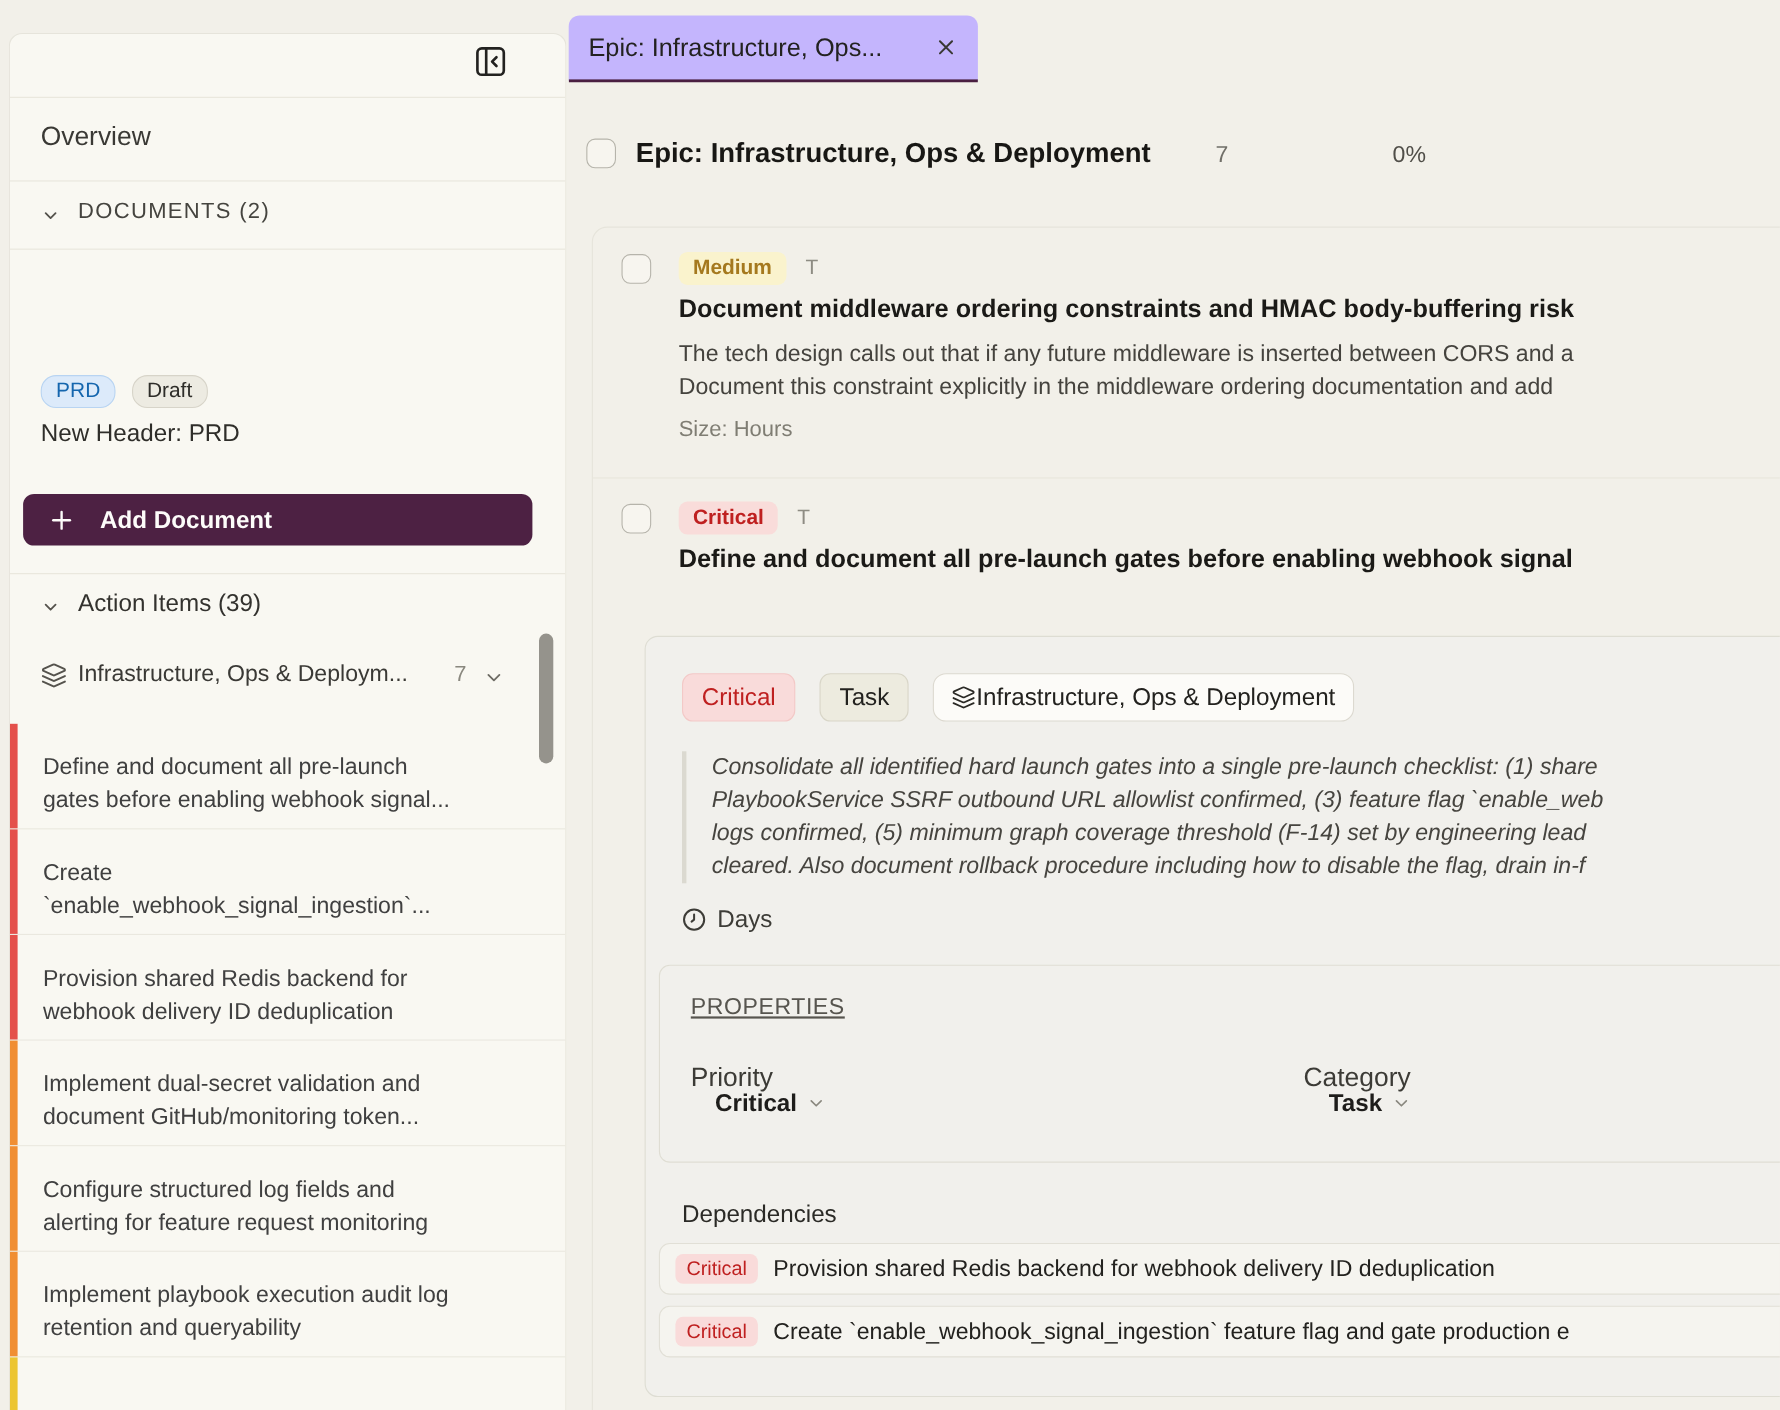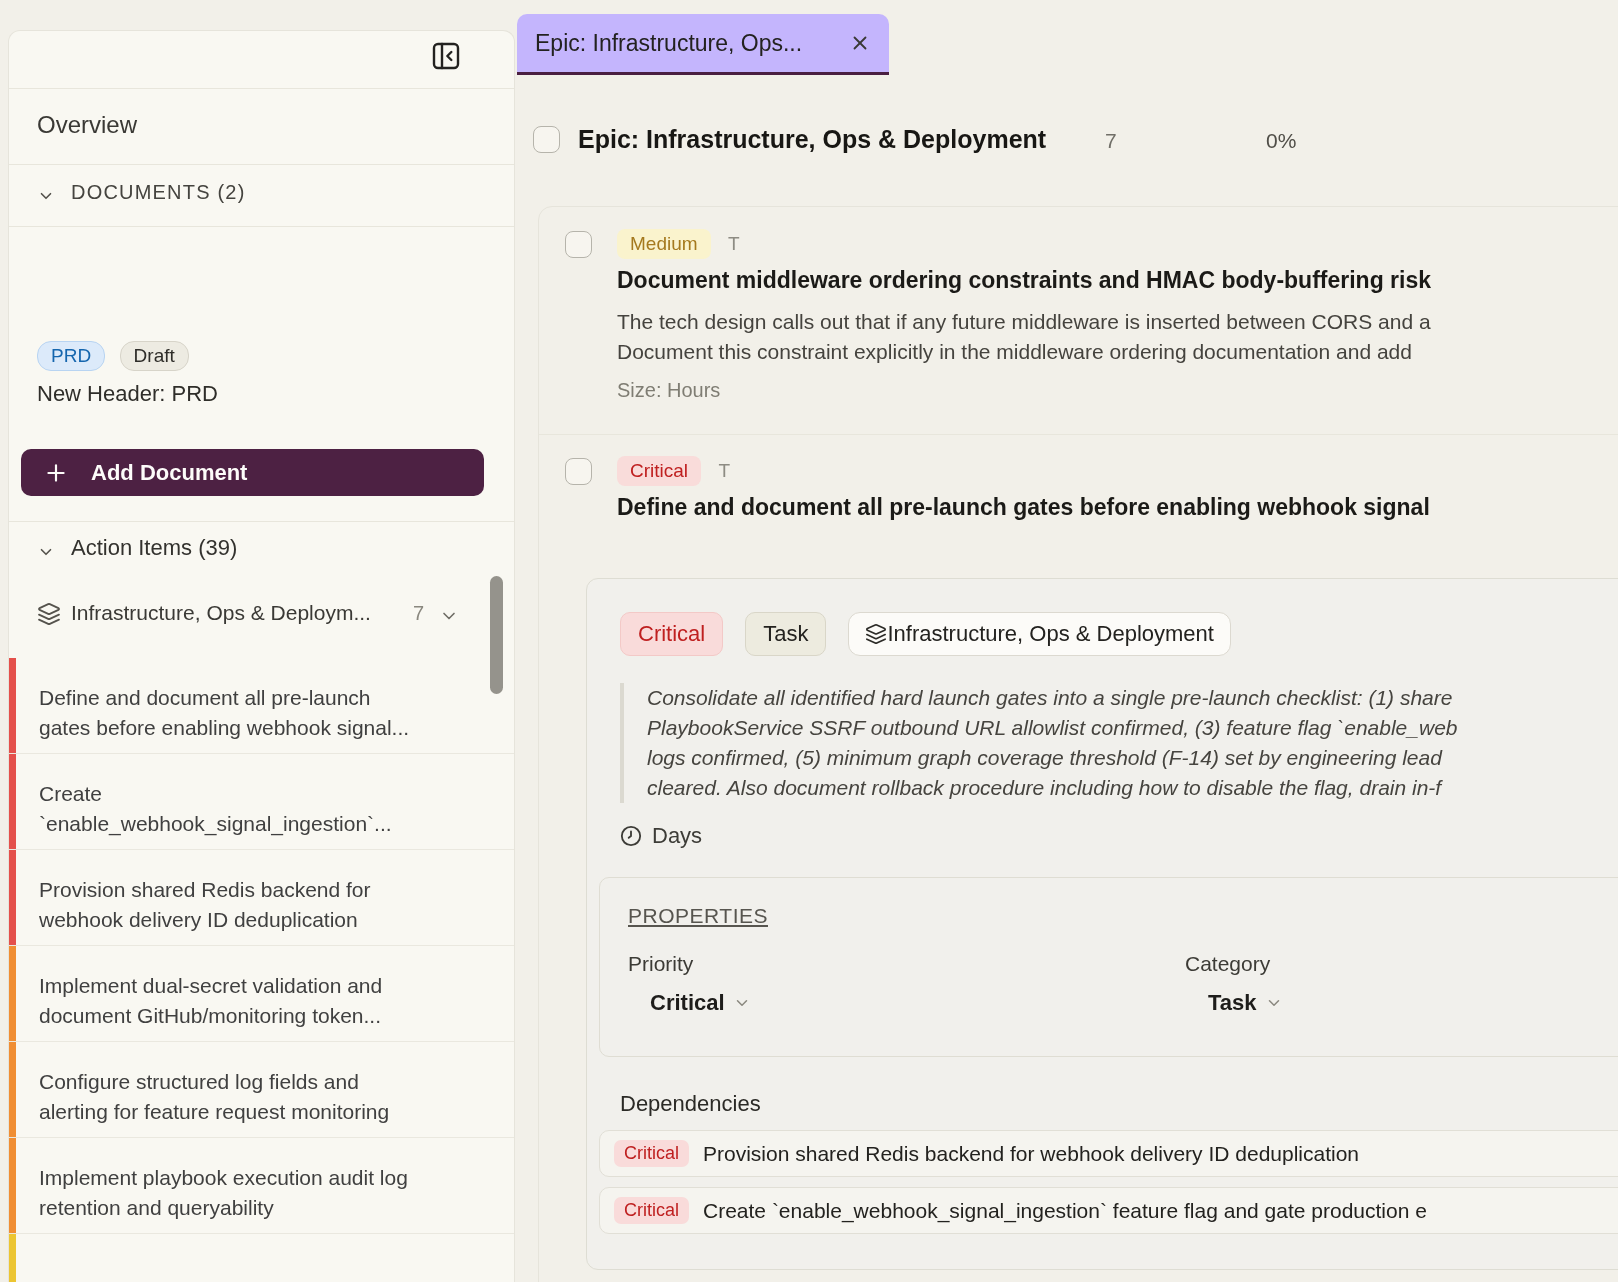--- a/index.html
+++ b/index.html
@@ -54,21 +54,21 @@
   
   .checkbox { position:absolute; width:27px; height:27px; border:1.6px solid #b6b4ab; border-radius:8px; background:#f7f5ef; cursor:pointer; }
   .epic-header-title { position:absolute; left:578px; top:125px; font-size:25px; font-weight:700; color:#181714; }
   .epic-count { position:absolute; left:1105px; top:129px; font-size:21px; color:#716f68; }
   .epic-progress { position:absolute; left:1266px; top:129px; font-size:21px; color:#504e48; }
 
   .task-list { position:absolute; left:538px; top:206px; width:1132px; height:1120px;
     border:1px solid #e6e4db; border-radius:14px; overflow:hidden; }
   .row-divider { position:absolute; left:0; right:0; top:227px; height:1px; background:#e8e6dc; }
 
-  .pri-badge { display:inline-block; font-size:19px; padding:4px 13px; border-radius:8px; }
+  .pri-badge { display:inline-block; font-size:19px; padding:4px 13px; border-radius:8px;font-weight:bold; }
   .pri-medium { background:#faf3cd; color:#a5791e; }
   .pri-critical { background:#f9dcda; color:#bf2020; }
   .type-letter { font-size:19px; color:#8e8c83; margin-left:13px; }
   .task-title { position:absolute; left:78px; right:0; font-size:23px; font-weight:700; color:#1b1a17;
     white-space:nowrap; overflow:hidden; }
   .task-desc { position:absolute; left:78px; right:0; font-size:21px; line-height:30px; color:#45433e;
     white-space:nowrap; overflow:hidden; }
   .task-size { position:absolute; left:78px; font-size:20px; color:#7f7d73; }
 
   
@@ -83,21 +83,21 @@
   .epic-pill .layers { display:flex; color:#2c2b27; }
 
   .quote { position:absolute; left:33px; top:104px; border-left:4px solid #dbd9d0; padding-left:23px; }
   .quote div { font-size:21px; line-height:30px; font-style:italic; color:#46443f; white-space:nowrap; overflow:hidden; width:990px; }
 
   .effort-row { position:absolute; left:33px; top:244px; display:flex; align-items:center; gap:10px; color:#3d3c37; }
   .effort-row .lbl { font-size:22px; }
 
   .props-box { position:absolute; left:12px; top:298px; width:1040px; height:180px; border:1px solid #dfddd3; border-radius:10px; }
   .props-title { position:absolute; left:28px; top:26px; font-size:21px; letter-spacing:0.5px; color:#57554f;text-decoration:underline; }
-  .prop-label { position:absolute; top:74px; font-size:21px; color:#3c3b36; }
+  .prop-label { position:absolute; top:88px; font-size:24px; color:#3c3b36; }
   .prop-value { position:absolute; top:112px; display:flex; align-items:center; gap:8px; font-size:22px; font-weight:600; color:#1e1d1b; cursor:pointer; }
   .prop-value .chev { color:#8a887f; display:flex; }
 
   .deps-title { position:absolute; left:33px; top:512px; font-size:22px; color:#2b2a26; }
   .dep-row { position:absolute; left:12px; width:1040px; height:47px; background:#f5f4ef; border:1px solid #e1dfd6;
     border-radius:10px; display:flex; align-items:center; padding:0 14px; cursor:pointer; overflow:hidden; }
   .dep-chip { flex:none; font-size:18px; padding:3px 10px; border-radius:7px; background:#f9dbda; color:#bf2020; margin-right:14px; }
   .dep-text { font-size:21px; color:#23221f; white-space:nowrap; overflow:hidden; }
 
   svg { display:block; }

